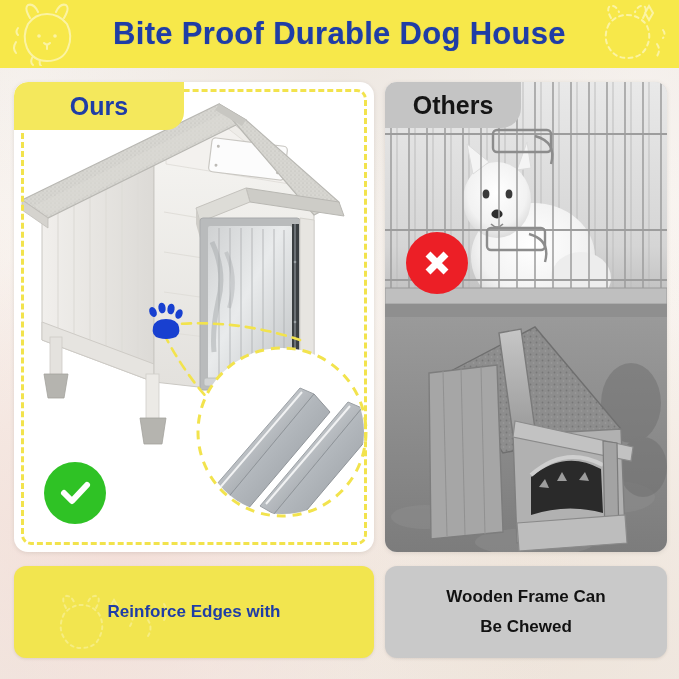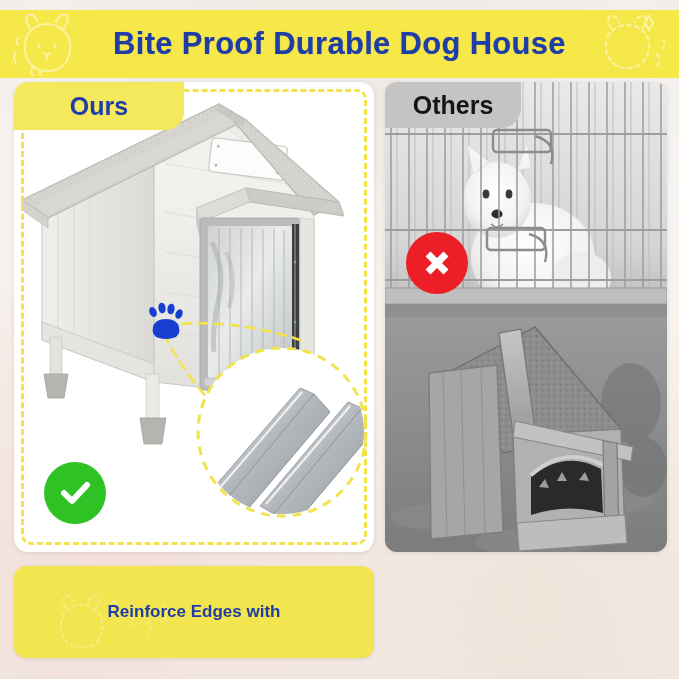--- a/index.html
+++ b/index.html
@@ -25,21 +25,20 @@
       radial-gradient(circle at 50% 12%, rgba(238,232,226,0.9) 0%, rgba(250,247,244,0.4) 45%, rgba(255,255,255,0) 70%),
       linear-gradient(180deg, #efe9e4 0%, #f7f2ee 30%, #f6efe9 62%, #efe6df 100%);
   }
   
   #header {
     position: absolute;
     left: 0; top: 0;
     width: 679px; height: 68px;
     background: #f7e84a;
     overflow: hidden;
-    margin-top: 10px;
   }
   #header-title {
     position: absolute;
     left: 0; top: 0;
     width: 679px; height: 68px;
     display: flex;
     align-items: center;
     justify-content: center;
     color: #1f3da6;
     font-size: 31px;
@@ -559,15 +558,19 @@
             <path d="M86 18 q5 8 0 16"></path>
             <path d="M104 28 q5 8 0 16"></path>
             <path d="M120 12 q5 8 0 16"></path>
           </g>
           <path d="M70 8 l4 7 -4 7 -4 -7 z" fill="none" stroke="#fbf6c0" stroke-width="2"></path>
         </svg>
       </span>
       <div class="cap-line">Reinforce Edges with</div>
     </div>
 
+    <div id="caption-others">
+      <div class="cap-line">Wooden Frame Can</div>
+      <div class="cap-line">Be Chewed</div>
+    </div>
 
   </div>
 </div>
 
 </body></html>

